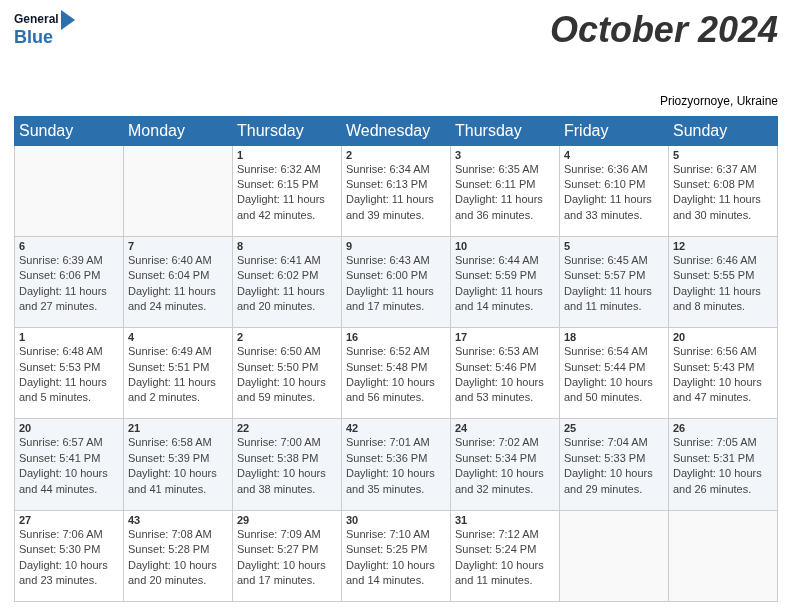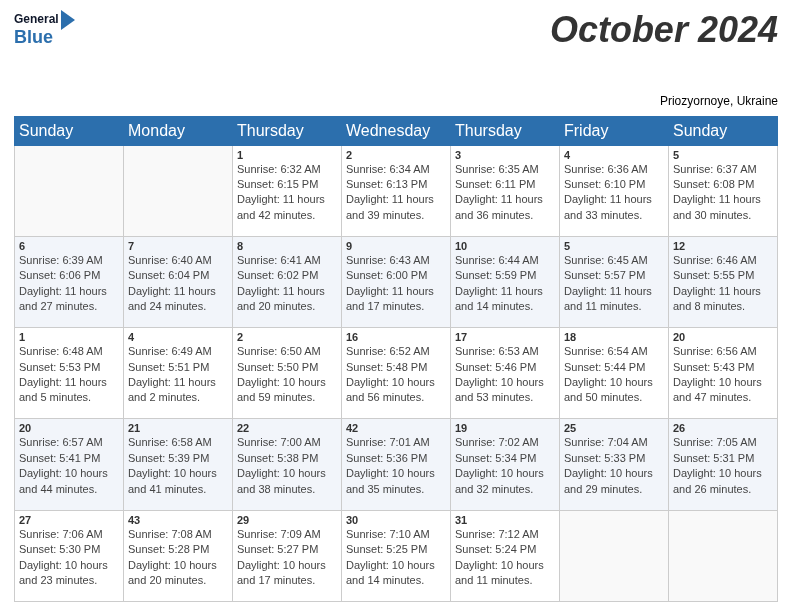--- a/index.html
+++ b/index.html
@@ -244,21 +244,21 @@
           </td>
           <td>
             <span class="day-number">22</span>
             <div class="day-info">Sunrise: 7:00 AM<br>Sunset: 5:38 PM<br>Daylight: 10 hours and 38 minutes.</div>
           </td>
           <td>
             <span class="day-number">42</span>
             <div class="day-info">Sunrise: 7:01 AM<br>Sunset: 5:36 PM<br>Daylight: 10 hours and 35 minutes.</div>
           </td>
           <td>
-            <span class="day-number">19</span>
+            <span class="day-number">24</span>
             <div class="day-info">Sunrise: 7:02 AM<br>Sunset: 5:34 PM<br>Daylight: 10 hours and 32 minutes.</div>
           </td>
           <td>
             <span class="day-number">25</span>
             <div class="day-info">Sunrise: 7:04 AM<br>Sunset: 5:33 PM<br>Daylight: 10 hours and 29 minutes.</div>
           </td>
           <td>
             <span class="day-number">26</span>
             <div class="day-info">Sunrise: 7:05 AM<br>Sunset: 5:31 PM<br>Daylight: 10 hours and 26 minutes.</div>
           </td>

